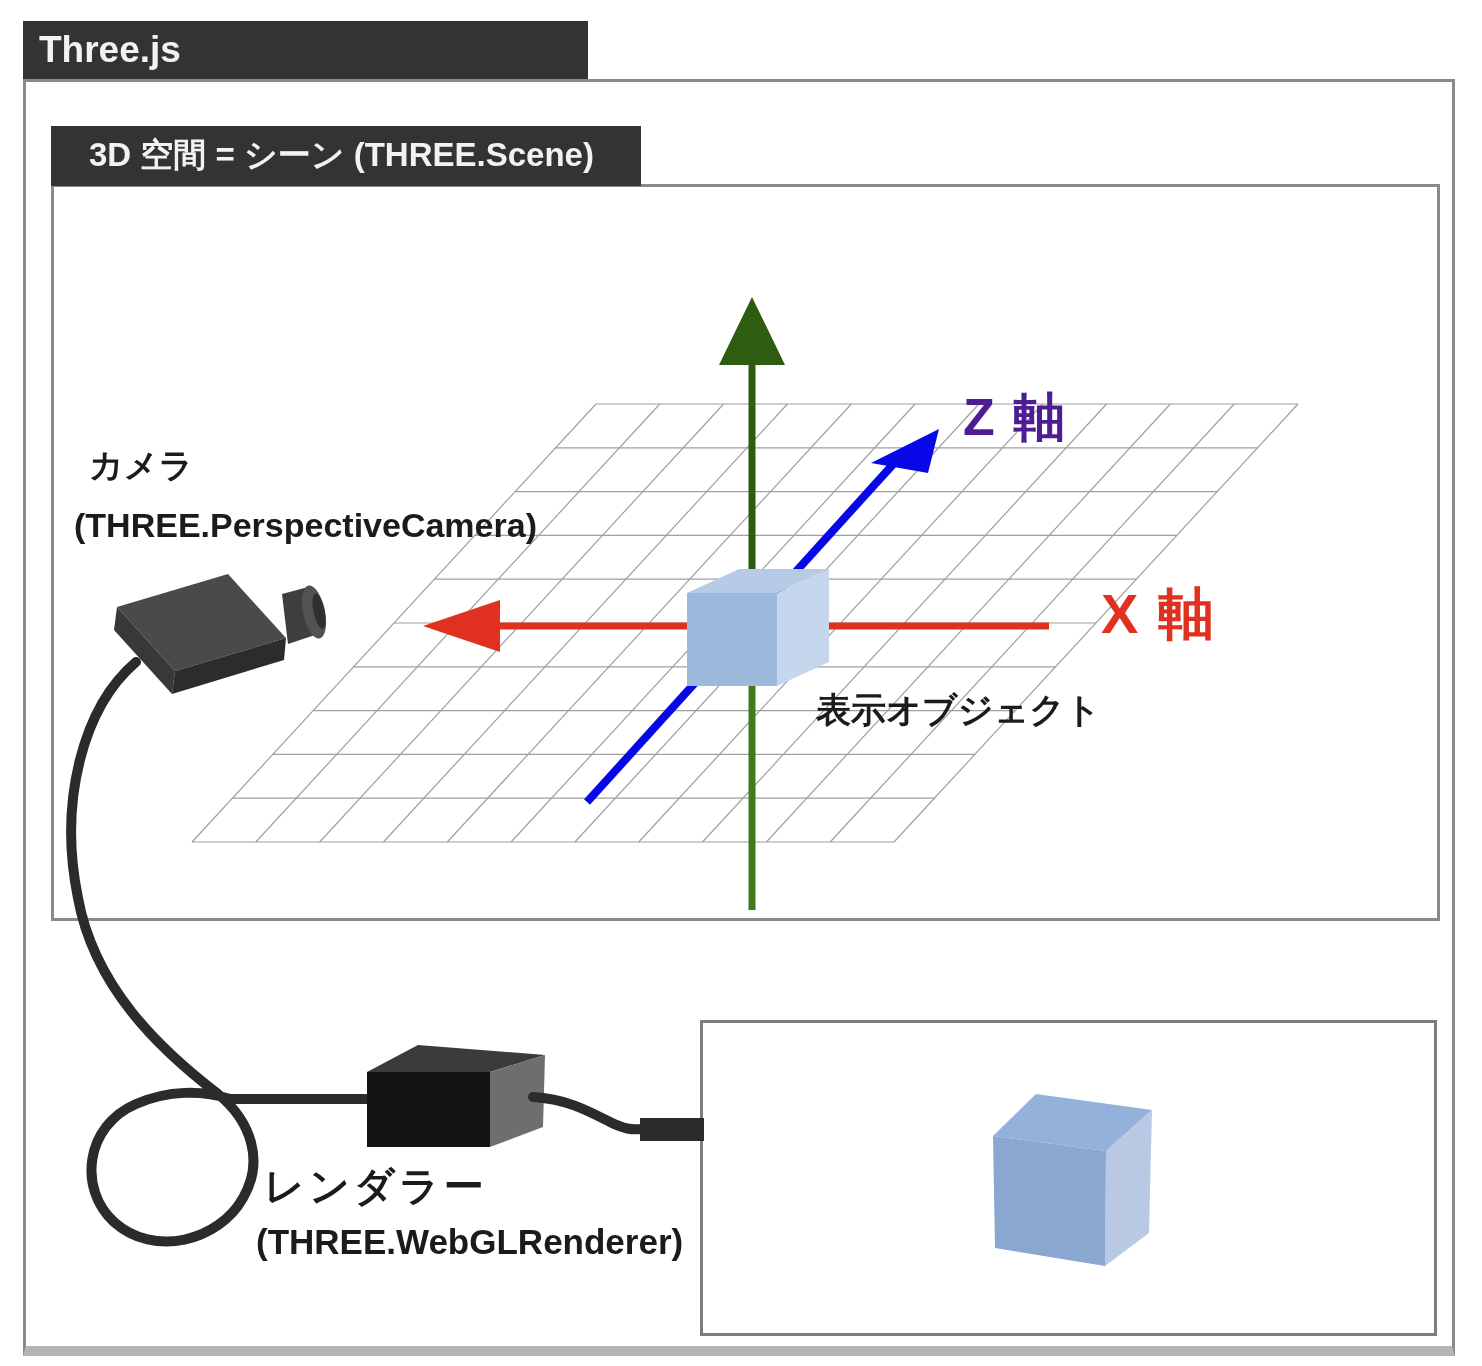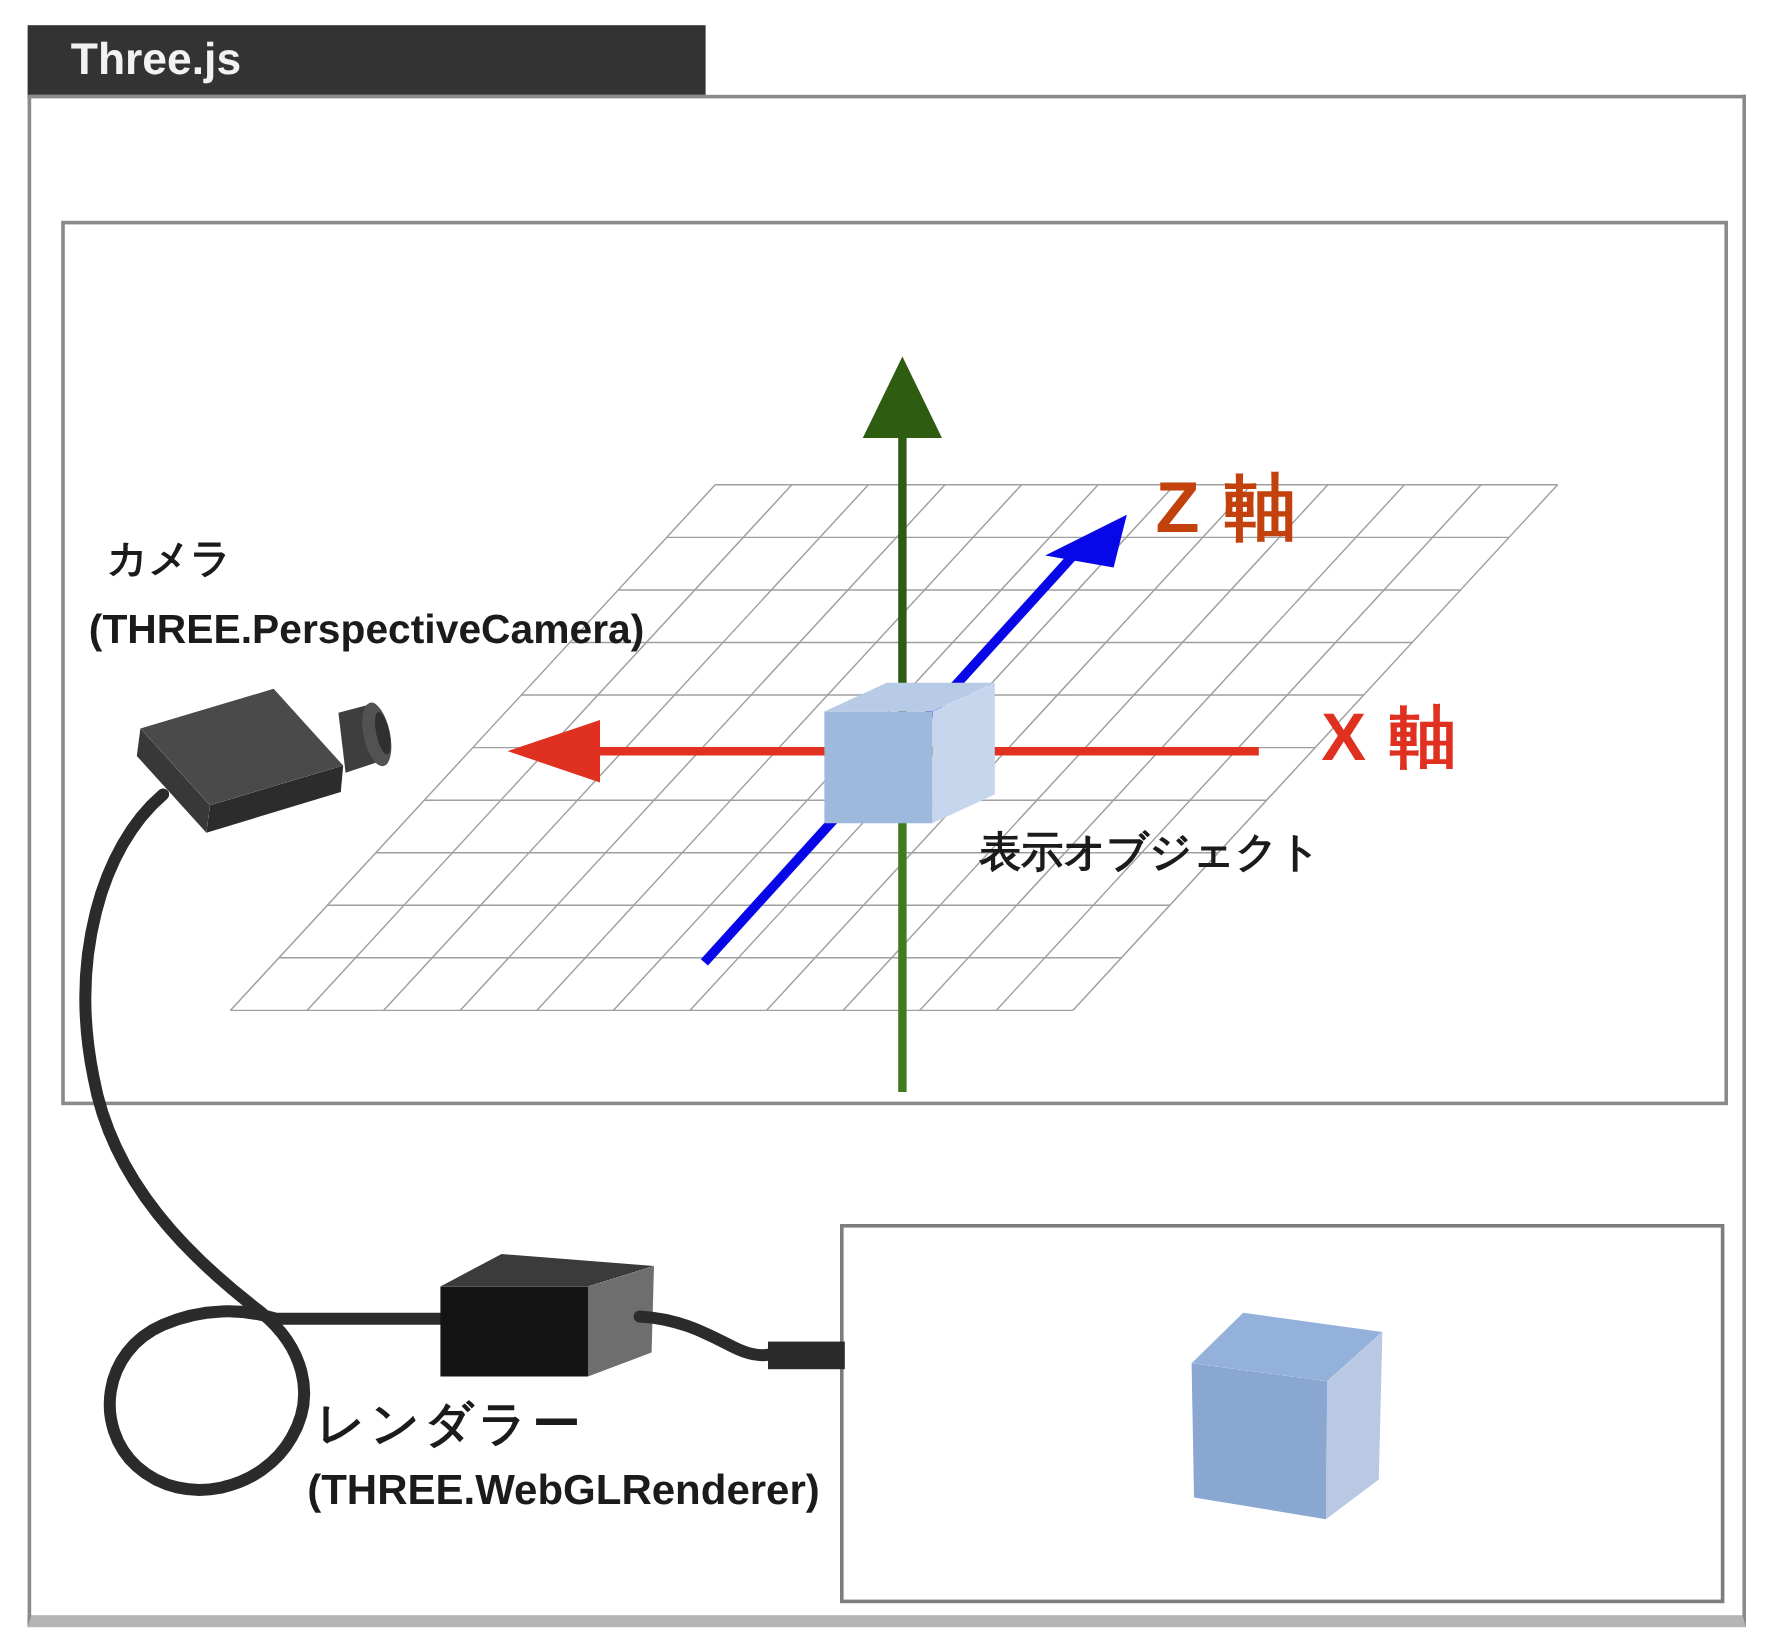--- a/index.html
+++ b/index.html
@@ -7,48 +7,51 @@
   #page{position:relative;width:1482px;height:1366px;background:#ffffff;overflow:hidden;}
 
   .box{position:absolute;background:#ffffff;box-sizing:border-box;}
   #outer-box{left:23px;top:79px;width:1432px;height:1277px;
     border:3px solid #8a8a8a;border-bottom:10px solid #b4b4b4;}
   #scene-box{left:51px;top:184px;width:1389px;height:737px;border:3px solid #8a8a8a;}
   #canvas-box{left:700px;top:1020px;width:737px;height:316px;border:3px solid #7d7d7d;}
 
   .tab{position:absolute;background:#333333;color:#f2f2f2;font-weight:bold;
     box-sizing:border-box;white-space:nowrap;z-index:5;}
-  #tab-threejs{left:23px;top:21px;width:565px;height:58px;font-size:37px;line-height:58px;padding-left:36px;}
+  #tab-threejs{left:23px;top:21px;width:565px;height:58px;font-size:37px;line-height:58px;padding-left:16px;}
   #tab-scene{left:51px;top:126px;width:590px;height:60px;font-size:33px;line-height:58px;padding-left:38px;}
   #tab-canvas{left:700px;top:962px;width:202px;height:58px;font-size:32px;line-height:56px;padding-left:42px;}
 
   #diagram{position:absolute;left:0;top:0;width:1482px;height:1366px;z-index:10;pointer-events:none;}
 
   .lbl{position:absolute;z-index:20;font-weight:bold;color:#1b1b1b;white-space:nowrap;}
   #label-y{left:548px;top:220px;font-size:78px;color:#55cc33;letter-spacing:2px;}
-  #label-z{left:963px;top:383px;font-size:60px;color:#c2410c;letter-spacing:2px;}
+  #label-z{left:963px;top:383px;font-size:52px;color:#4c1d95;letter-spacing:2px;}
   #label-x{left:1101px;top:577px;font-size:56px;color:#e0301f;letter-spacing:2px;}
   #camera-label-jp{left:89px;top:443px;font-size:34px;}
   #camera-label-en{left:74px;top:506px;font-size:34px;}
   #object-label-jp{left:816px;top:687px;font-size:35px;}
   #object-label-en{left:816px;top:749px;font-size:34px;}
   #renderer-label-jp{left:264px;top:1159px;font-size:40px;letter-spacing:4px;}
   #renderer-label-en{left:256px;top:1222px;font-size:35px;}
 </style>
 </head>
 <body>
 
 <div id="page">
 
   <div id="outer-box" class="box"></div>
   <div id="scene-box" class="box"></div>
   <div id="canvas-box" class="box"></div>
 
   <div id="tab-threejs" class="tab">
     <span>Three.js</span>
+  </div>
+  <div id="tab-scene" class="tab">
+    <span>3D 空間 = シーン (THREE.Scene)</span>
   </div>
 
   <svg id="diagram" viewBox="0 0 1482 1366">
 
     <g id="grid" stroke="#9f9f9f" stroke-width="1.2" fill="none">
         <line x1="596" y1="404" x2="1298" y2="404"></line>
         <line x1="555.6" y1="447.8" x2="1257.6" y2="447.8"></line>
         <line x1="515.1999999999999" y1="491.6" x2="1217.1999999999998" y2="491.6"></line>
         <line x1="474.8" y1="535.4" x2="1176.8" y2="535.4"></line>
         <line x1="434.4" y1="579.2" x2="1136.4" y2="579.2"></line>

